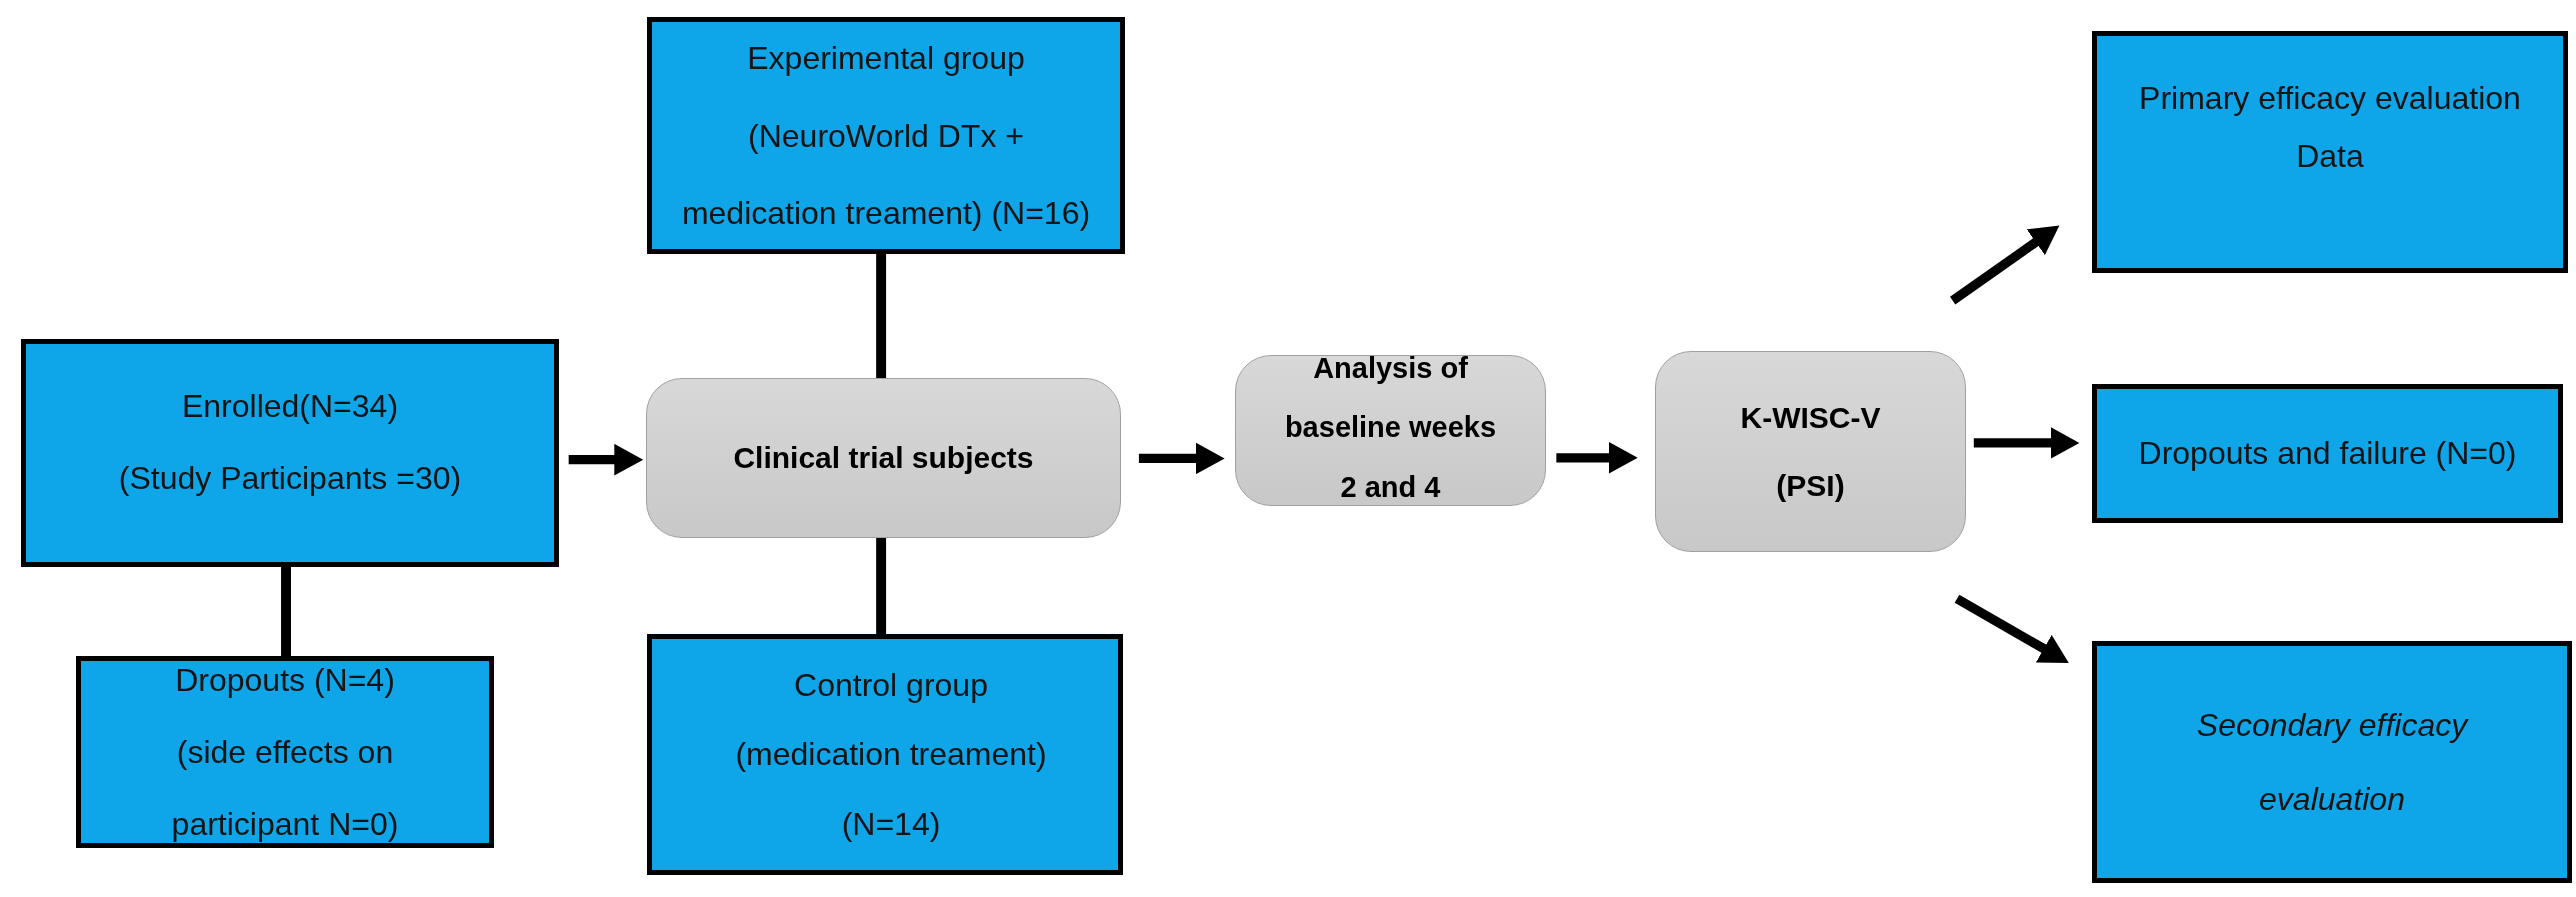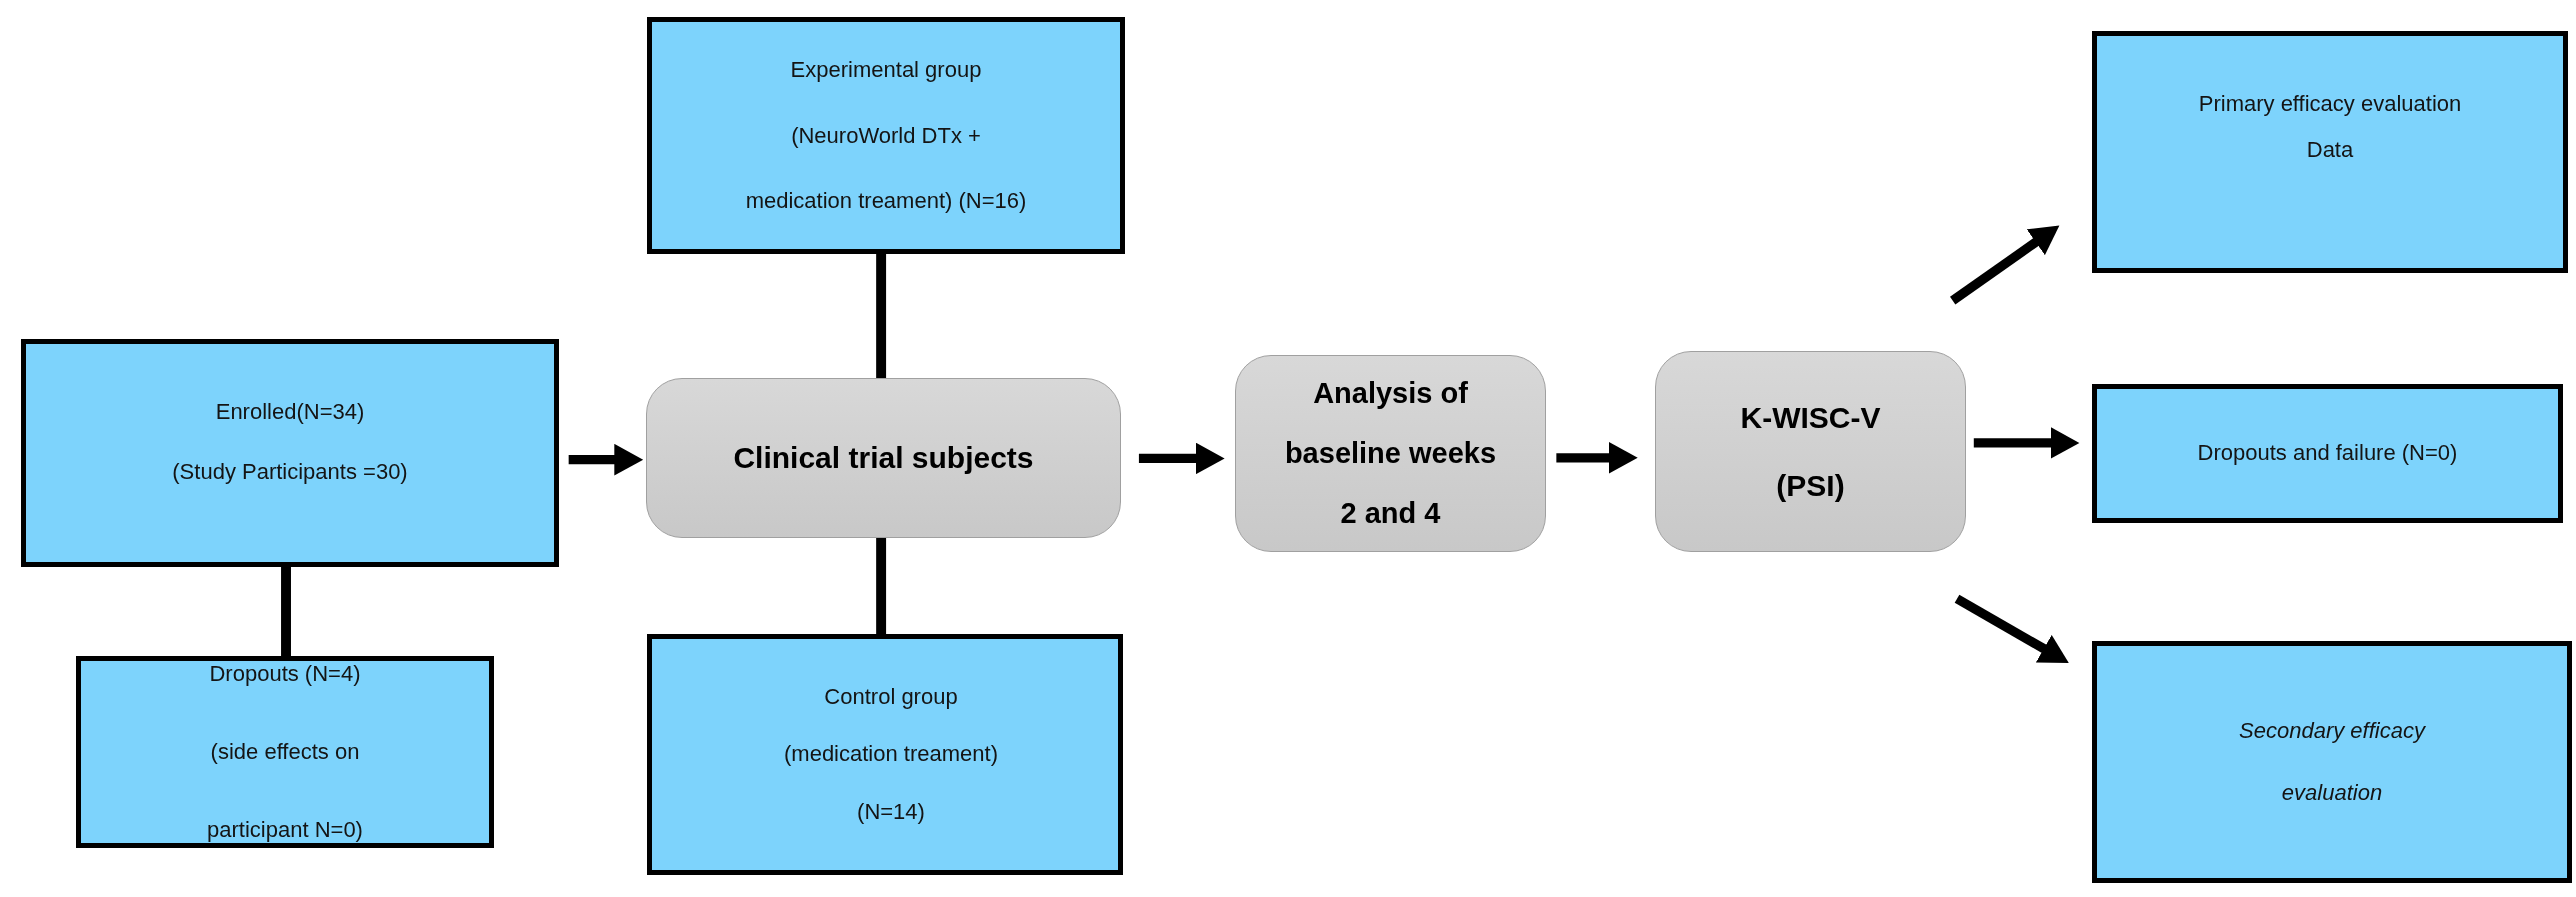--- a/index.html
+++ b/index.html
@@ -12,23 +12,23 @@
   }
   .layer{position:absolute;left:0;top:0;width:2576px;height:897px;}
   .box, .node{
     position:absolute;
     box-sizing:border-box;
     display:flex;flex-direction:column;
     align-items:center;justify-content:center;
     text-align:center;
   }
   .box{
-    background:#7dd3fc;
+    background:#0ea5e9;
     border:5px solid var(--box-border,#000);
-    font-size:22px;
+    font-size:32px;
     font-weight:400;
     color:#141414;
   }
   .node{
     background:linear-gradient(180deg,var(--node-fill-top,#d8d8d8) 0%, var(--node-fill-bottom,#c8c8c8) 100%);
     border:1.9px solid var(--node-border,#a0a0a0);
     border-radius:36px;
     font-size:30px;
     font-weight:700;
     color:#000000;
@@ -93,21 +93,21 @@
 
   <div class="box" style="left:2092px;top:641px;width:480px;height:242px;gap:36px;font-style:italic;">
     <div class="bl">Secondary efficacy</div>
     <div class="bl">evaluation</div>
   </div>
 
   <div class="node" style="left:646px;top:378px;width:475px;height:160px;">
     <div class="bl">Clinical trial subjects</div>
   </div>
 
-  <div class="node" style="left:1235px;top:355px;width:311px;height:197px;gap:25px;font-size:29px;">
+  <div class="node" style="left:1235px;top:355px;width:311px;height:151px;gap:25px;font-size:29px;justify-content:flex-end;">
     <div class="bl">Analysis of</div>
     <div class="bl">baseline weeks</div>
     <div class="bl">2 and 4</div>
   </div>
 
   <div class="node" style="left:1655px;top:351px;width:311px;height:201px;gap:32px;">
     <div class="bl">K-WISC-V</div>
     <div class="bl">(PSI)</div>
   </div>
 

